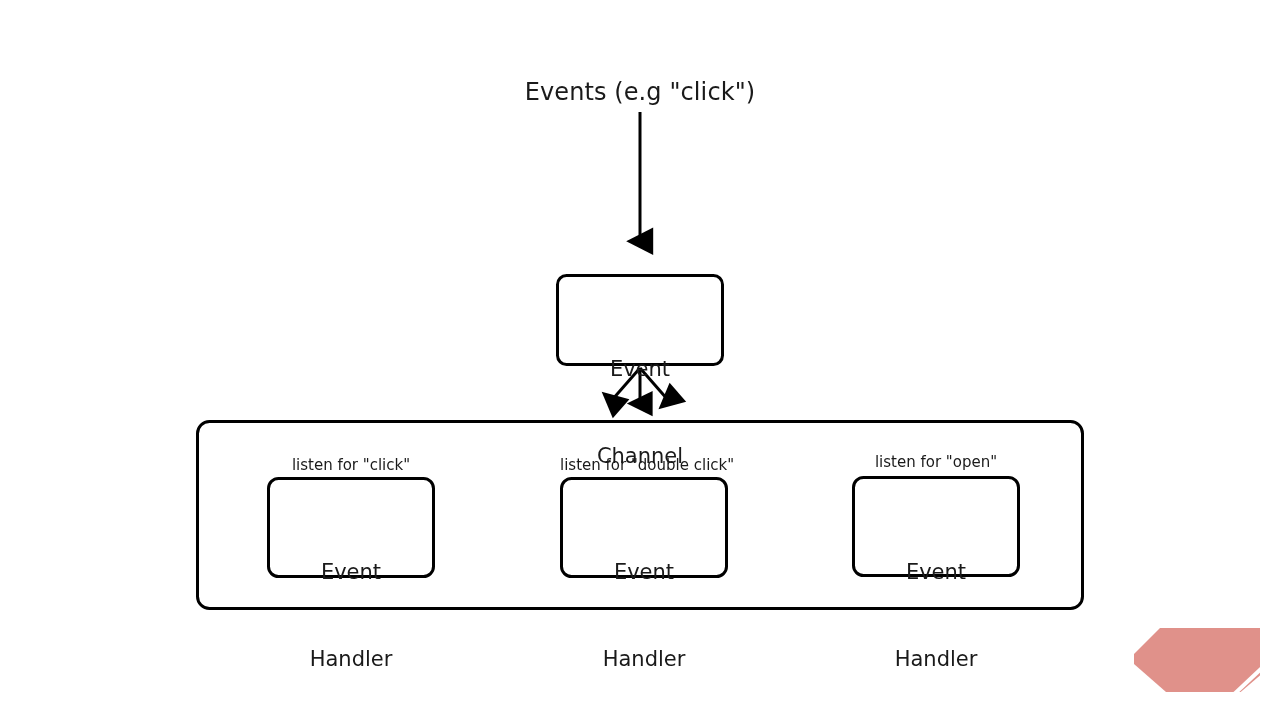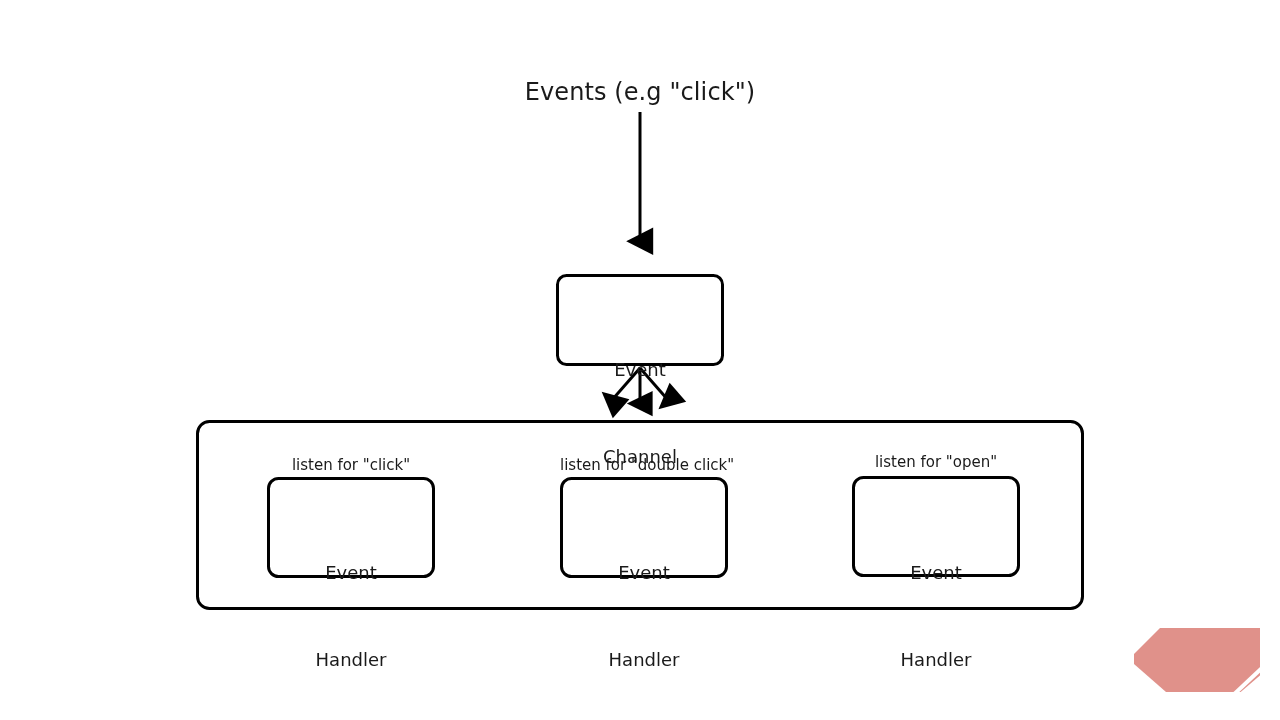--- a/index.html
+++ b/index.html
@@ -54,21 +54,21 @@
     font-size: 24px;
     line-height: 29px;
     letter-spacing: 0.1px;
     color: #1a1a1a;
     white-space: pre;
   }
 
   .node-label {
     position: absolute;
     text-align: center;
-    font-size: 18px;
+    font-size: 21px;
     line-height: 29px;
     color: #1a1a1a;
     white-space: pre;
   }
 
   .channel-label {
     left: 556px;
     top: 297px;
     width: 168px;
   }

